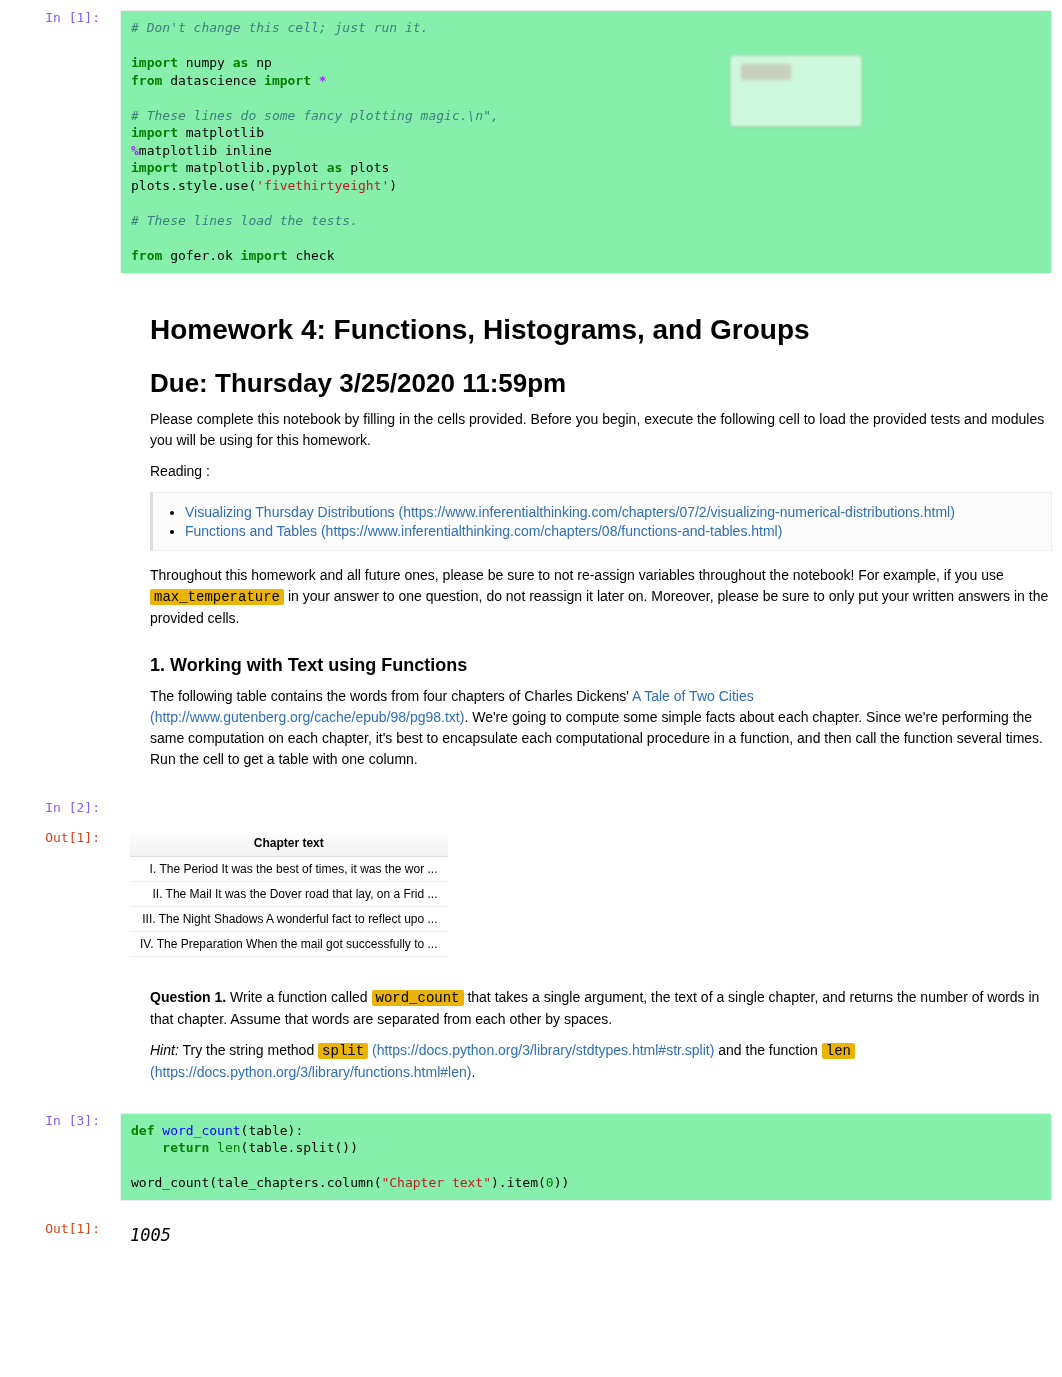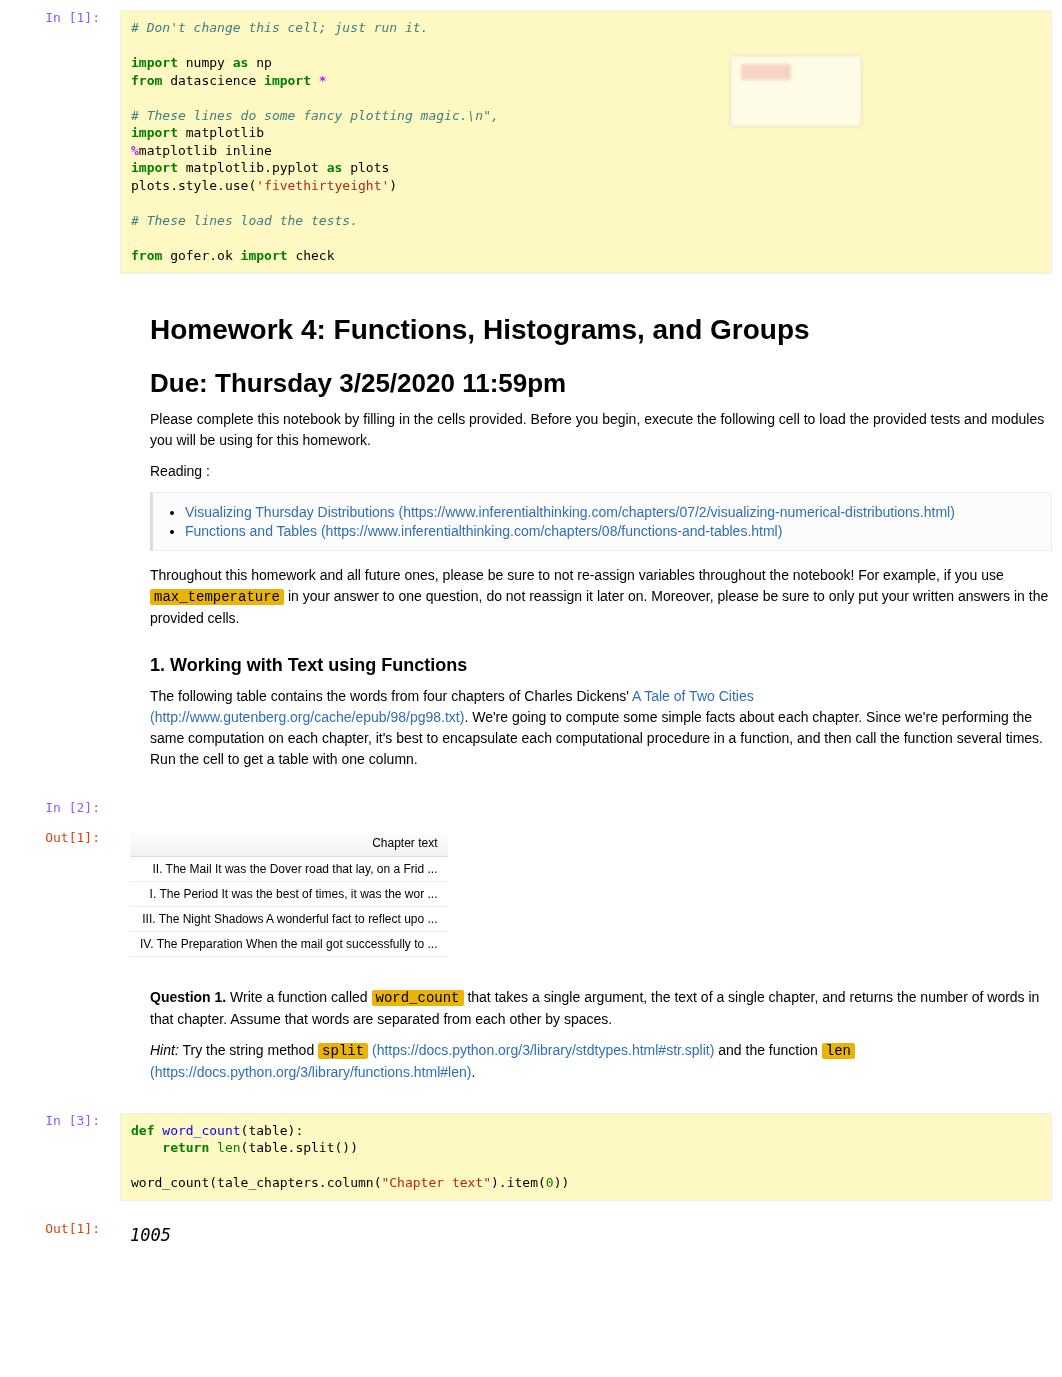--- a/index.html
+++ b/index.html
@@ -23,21 +23,21 @@
     box-sizing: border-box;
   }
   .prompt.in  { color: #8b5cf6; }
   .prompt.out { color: #D84315; }
   .cell-body {
     flex: 1;
     padding: 5px 250px 5px 20px;
     box-sizing: border-box;
   }
   .code-area {
-    background: #fef9c3;
+    background: #86efac;
     border: 1px solid #eee;
     border-radius: 2px;
     padding: 8px 10px;
     font-family: monospace;
     font-size: 13px;
     line-height: 1.35;
     white-space: pre;
     margin-left: -10px;
     margin-right: -240px;
   }
@@ -71,23 +71,23 @@
     margin: 6px 0 14px;
   }
   .reading-box ul { margin: 0; padding-left: 20px; }
   .reading-box li { margin: 3px 0; }
 
   table.t {
     border-collapse: collapse;
     font-size: 12px;
   }
   table.t th {
-    text-align: right;
+    text-align: center;
     background: linear-gradient(#fff,#f2f2f2);
-    font-weight: 400;
+    font-weight: 700;
     padding: 6px 10px;
     border-bottom: 1px solid #ddd;
   }
   table.t td {
     text-align: right;
     padding: 5px 10px;
     border-bottom: 1px solid #eee;
   }
 
   .stamp {
@@ -170,24 +170,24 @@
     <div class="prompt out">Out[1]:</div>
     <div class="cell-body">
       <table class="t">
         <thead>
             <tr>
               <th>Chapter text</th>
             </tr>
           </thead>
         <tbody>
           <tr>
+              <td>I. The Period It was the best of times, it was the wor ...</td>
+            </tr>
+          <tr>
               <td>II. The Mail It was the Dover road that lay, on a Frid ...</td>
-            </tr>
-          <tr>
-              <td>I. The Period It was the best of times, it was the wor ...</td>
             </tr>
           <tr>
               <td>III. The Night Shadows A wonderful fact to reflect upo ...</td>
             </tr>
           <tr>
               <td>IV. The Preparation When the mail got successfully to ...</td>
             </tr>
         </tbody>
       </table>
     </div>

